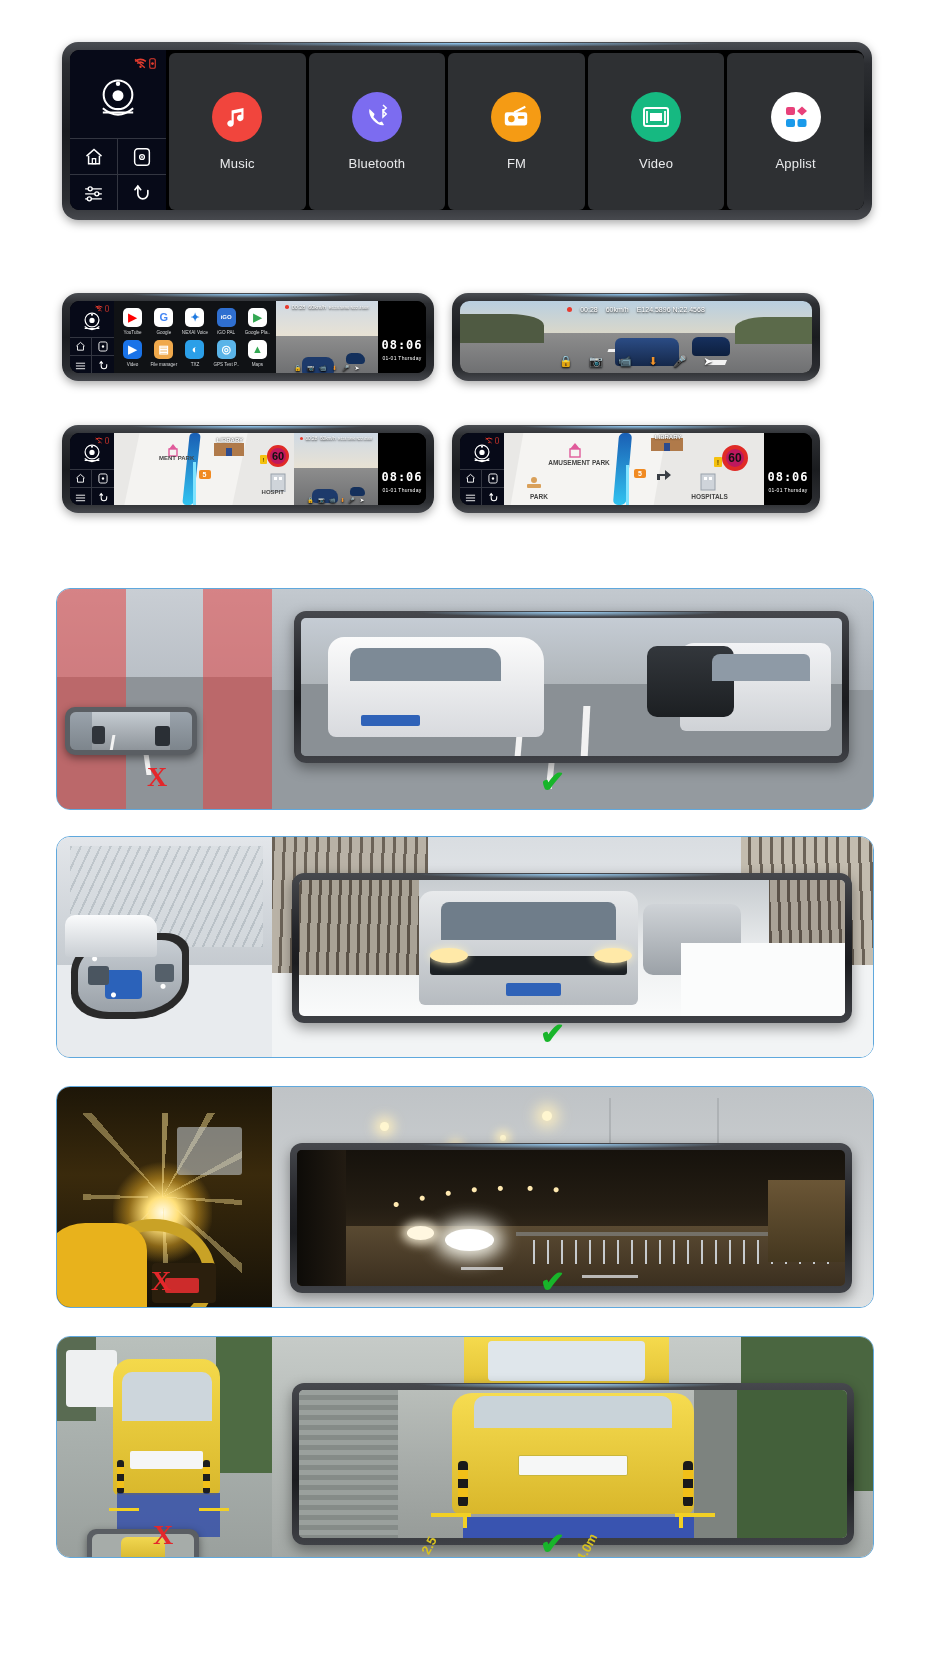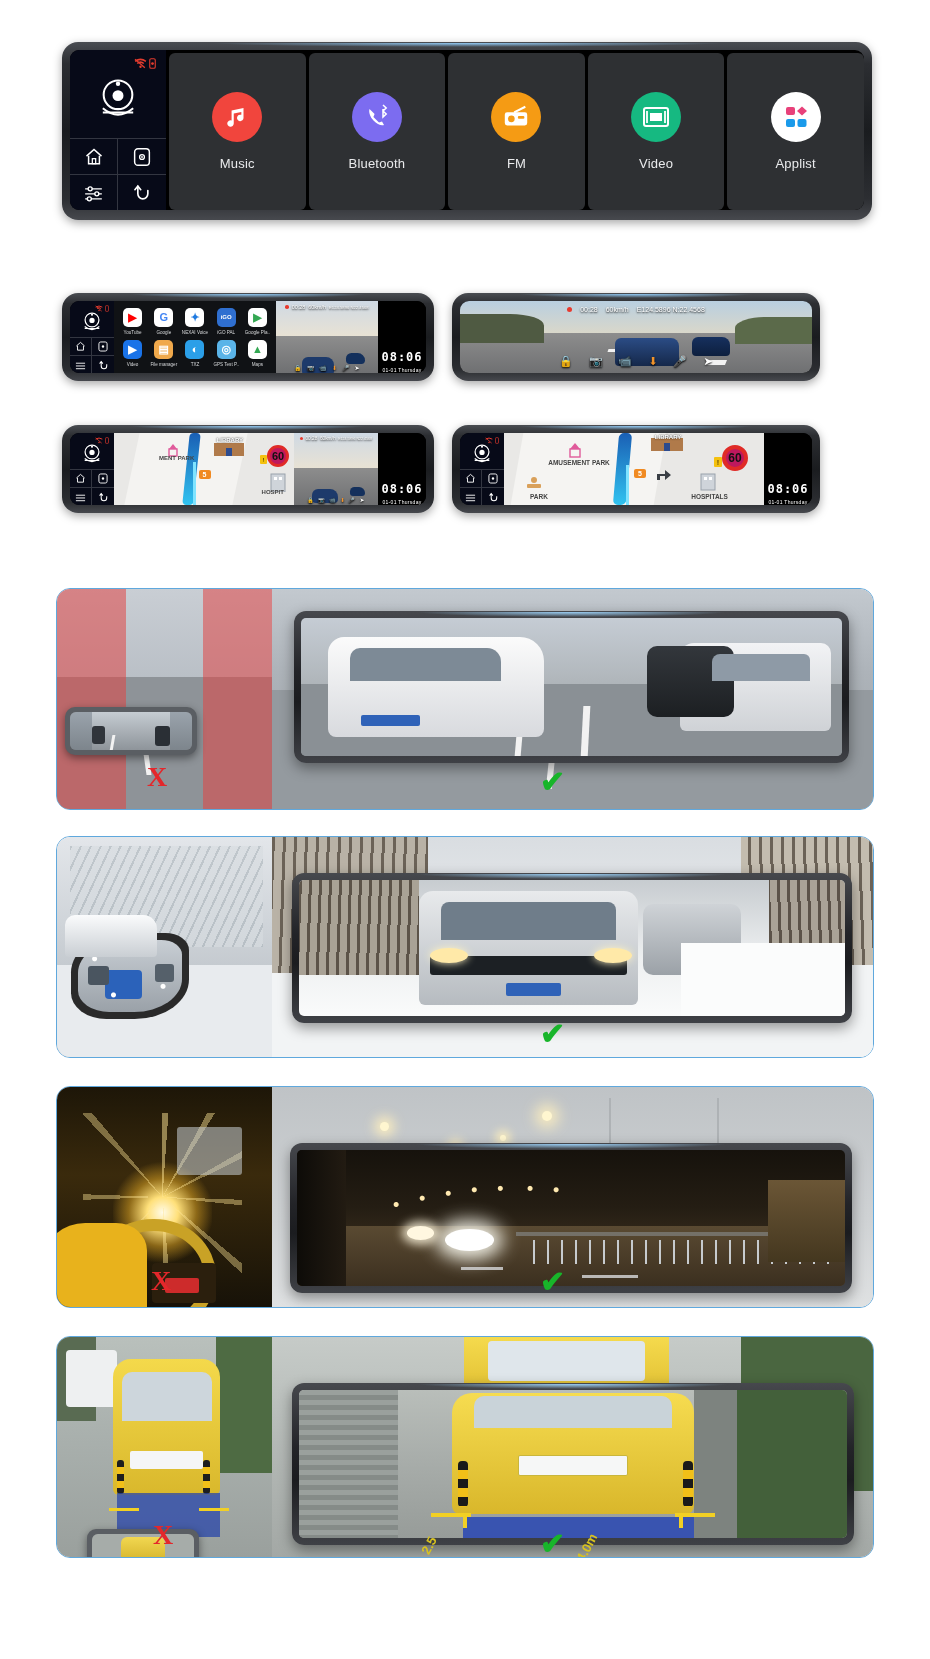--- a/index.html
+++ b/index.html
@@ -67,21 +67,21 @@
   .mini { position:absolute; }
   .mini .screen { height:100%; }
   .mini .rail { width:44px; padding-top:5px; }
   .mini .rail .statusicons { top:4px; right:5px; font-size:6px; }
   .mini .rail-grid { height:36px; border-top:1px solid rgba(255,255,255,.18); }
   .mini .rail-grid > div { height:18px; font-size:9px; }
   .mini .rail-grid > div:nth-child(1),
   .mini .rail-grid > div:nth-child(2){ border-bottom:1px solid rgba(255,255,255,.18); }
   .mini .rail-grid > div:nth-child(1),
   .mini .rail-grid > div:nth-child(3){ border-right:1px solid rgba(255,255,255,.18); }
-  .mini .clockbox { width:48px; padding-bottom:0; }
+  .mini .clockbox { width:48px; padding-bottom:12px; }
   .mini .clk { font-size:12px; }
   .mini .dt { font-size:5px; }
 
   
   .mini-apps { flex:1; background:#101215; padding:5px 4px; display:grid;
                grid-template-columns:repeat(5,1fr); grid-template-rows:1fr 1fr; gap:2px; }
   .ma { display:flex; flex-direction:column; align-items:center; justify-content:center; gap:3px; }
   .ma .ico { width:19px; height:19px; border-radius:5px; display:flex; align-items:center; justify-content:center;
              font-size:11px; font-weight:bold; color:#fff; overflow:hidden; }
   .ma .nm { font-size:4.6px; color:#d6d8da; white-space:nowrap; }

